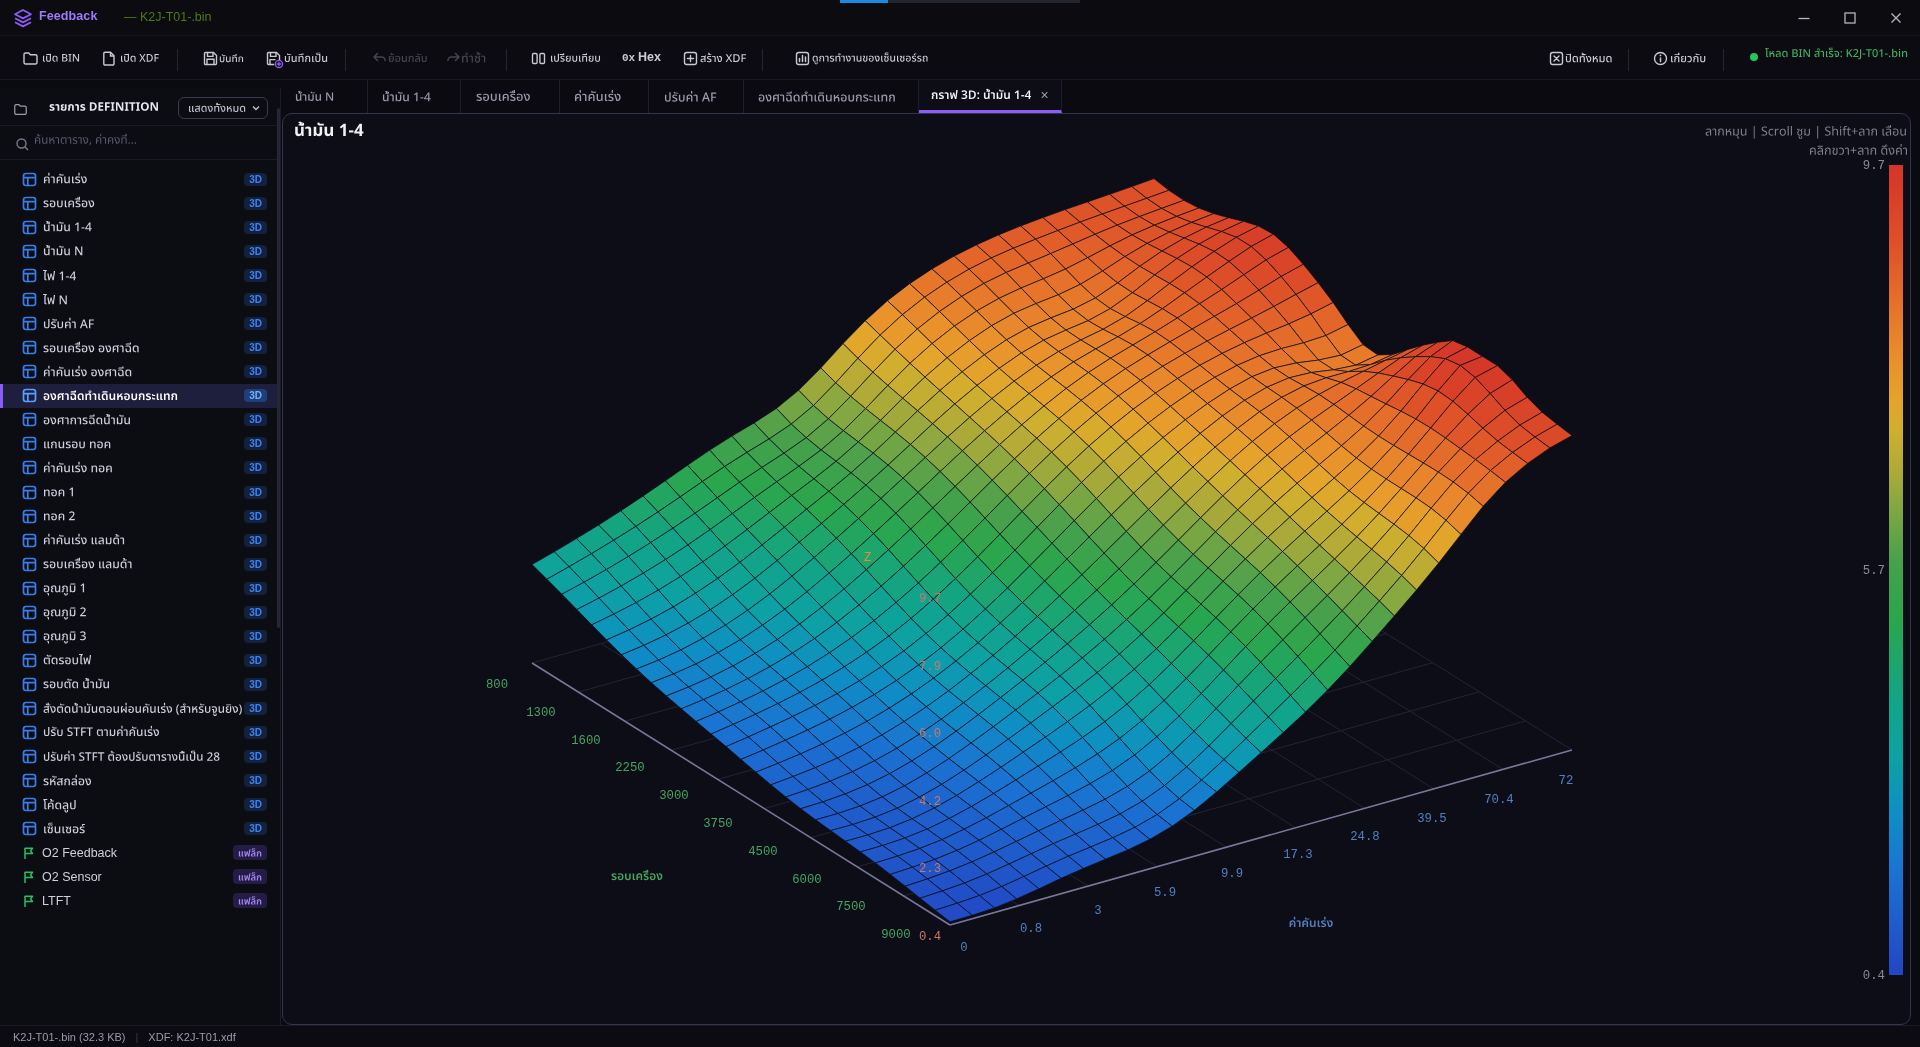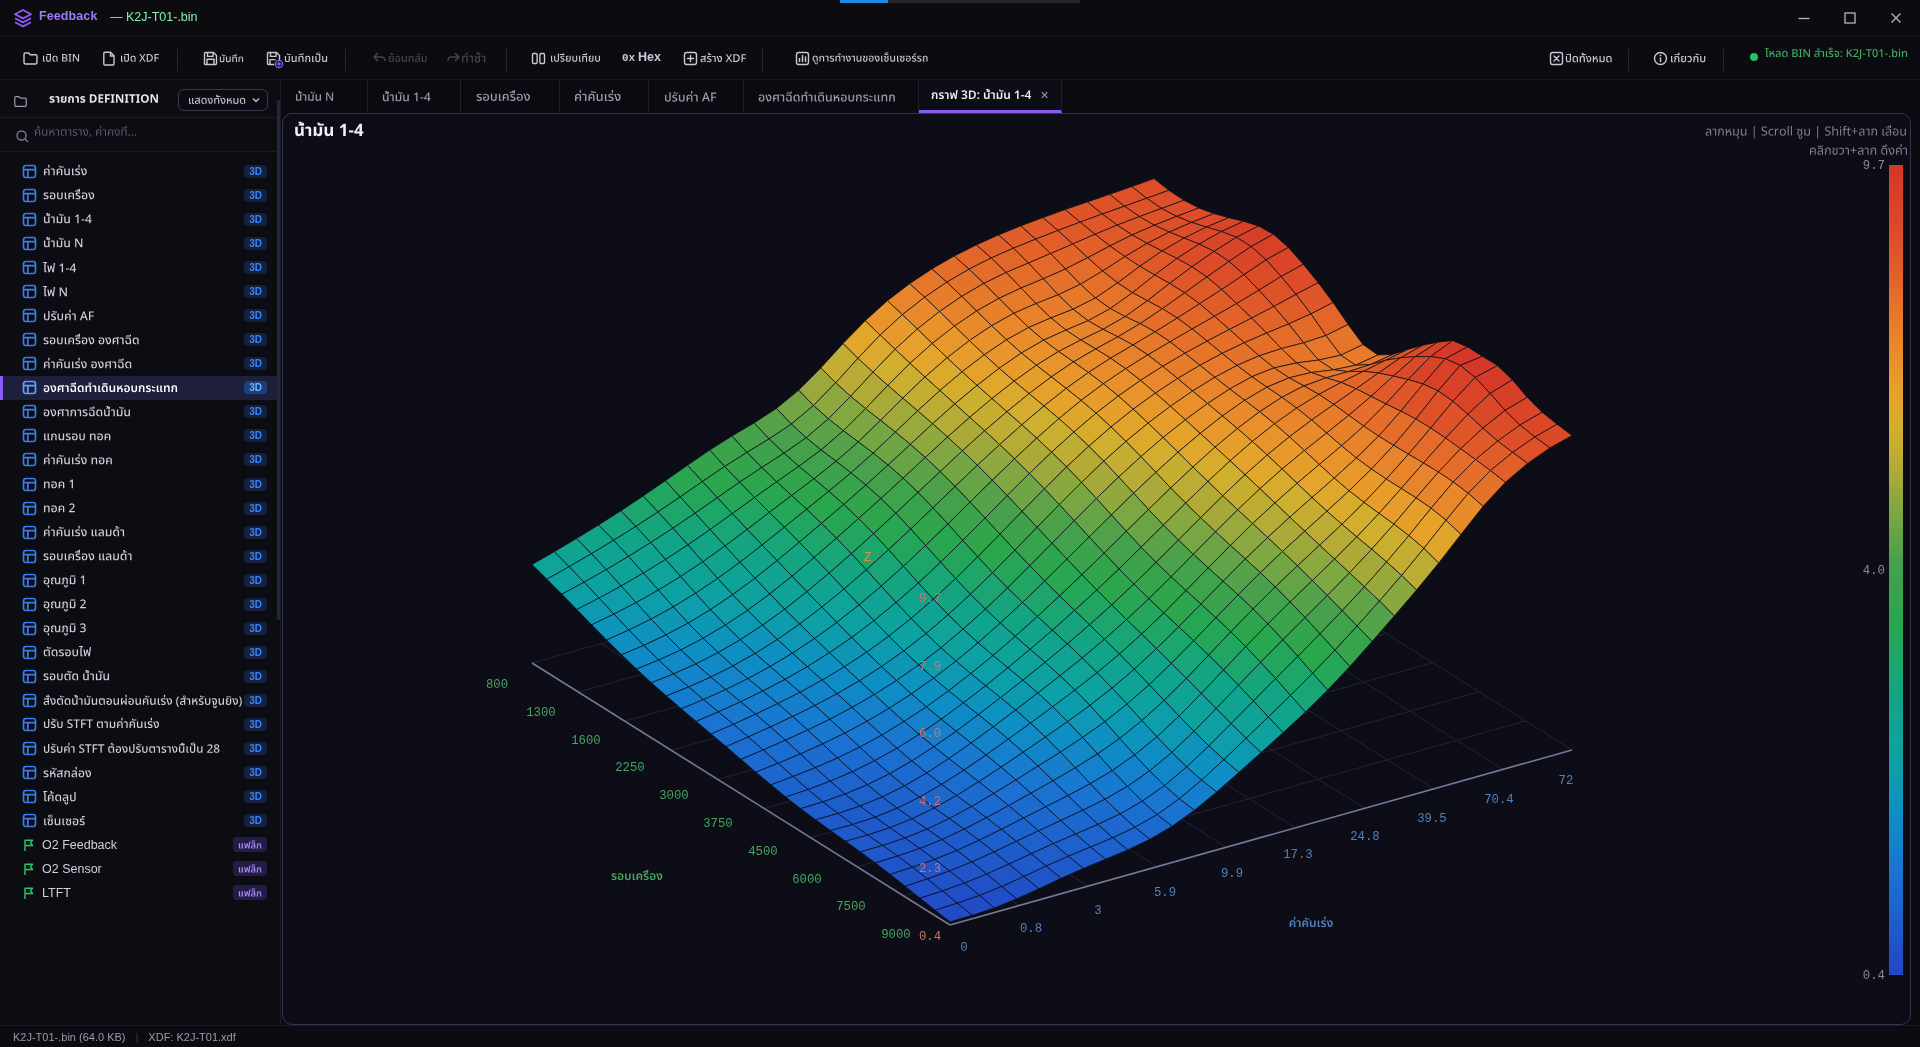--- a/index.html
+++ b/index.html
@@ -3,21 +3,21 @@
 * { margin:0; padding:0; box-sizing:border-box; }
 html,body { width:1920px; height:1047px; background:#0a0a10; overflow:hidden;
   font-family:"Liberation Sans",sans-serif; }
 svg { display:block }
 .abs { position:absolute }
 #titlebar { position:absolute; left:0; top:0; width:1920px; height:35px; background:#0b0b10; }
 #toolbar { position:absolute; left:0; top:35px; width:1920px; height:45px; background:#0b0b11;
   border-bottom:1px solid #191924; border-top:1px solid #15151f; }
 .hexic { color:#c8c8d2; font-family:"Liberation Mono",monospace; font-size:11px; font-weight:bold }
 .tsep { position:absolute; top:49px; width:1px; height:22px; background:#26262f; }
-#sidebar { position:absolute; left:0; top:80px; width:281px; height:945px; background:#0c0c13;
+#sidebar { position:absolute; left:0; top:88px; width:281px; height:945px; background:#0c0c13;
   border-right:1px solid #1d1d2a; }
 .srow { position:absolute; left:0; width:280px; height:24px; display:flex; align-items:center; padding-left:22px; }
 .tic { flex:0 0 auto }
 .slab { margin-left:6px; display:inline-flex; flex:1 1 auto; overflow:hidden }
 .lat { color:#d0d0dc; font-family:"Liberation Sans",sans-serif; font-size:12.5px }
 .sel { background:#1e1e3d; border-left:3px solid #8b5cf6; padding-left:19px; }
 .b3d { flex:0 0 auto; margin-right:13px; background:#13213d; color:#3b82f6; font-weight:bold;
   font-size:10px; padding:1px 5px; border-radius:4px; font-family:"Liberation Sans",sans-serif; }
 .b3d.s { background:#1d3f7a; color:#6db1ff; }
 .bflag { flex:0 0 auto; margin-right:13px; background:#251c45; padding:1.5px 5px; border-radius:4px; display:inline-flex; }
@@ -210,21 +210,21 @@
   <div class="abs" style="left:12px;top:7px">
       <svg width="22" height="22" viewBox="0 0 22 22">
         <g fill="none" stroke="#8b5cf6" stroke-width="1.8" stroke-linejoin="round">
           <path d="M11 3 L19 7.2 11 11.4 3 7.2 Z"></path>
           <path d="M3 11.2 L11 15.4 19 11.2"></path>
           <path d="M3 15.2 L11 19.4 19 15.2"></path>
         </g>
       </svg>
     </div>
   <div class="abs" style="left:39px;top:9px;color:#9d7bfa;font-weight:bold;font-size:12.5px;letter-spacing:0.1px">Feedback</div>
-  <div class="abs" style="left:110px;top:10px;color:#86efac;font-size:12.5px">— K2J-T01-.bin</div>
+  <div class="abs" style="left:124px;top:10px;color:#4d7c0f;font-size:12.5px">— K2J-T01-.bin</div>
   <div class="abs" style="left:840px;top:0;width:240px;height:3px;background:#23262c"></div>
   <div class="abs" style="left:840px;top:0;width:48px;height:3px;background:#1e88e5"></div>
   <div class="wbtn" style="left:1781px">
       <svg width="14" height="14" viewBox="0 0 14 14">
         <path d="M1.5 7.5 h11" stroke="#b6b6c2" stroke-width="1.3"></path>
       </svg>
     </div>
   <div class="wbtn" style="left:1827px">
       <svg width="14" height="14" viewBox="0 0 14 14">
         <rect x="2" y="2" width="10" height="10" fill="none" stroke="#b6b6c2" stroke-width="1.3"></rect>
@@ -2427,18 +2427,18 @@
       <use href="#g61" x="169.2"></use>
       <use href="#g5f" x="232.6"></use>
       <use href="#g65" x="265.0"></use>
       <use href="#ga3" x="315.7"></use>
       <use href="#g57" x="315.7"></use>
     </g>
     <text x="864" y="561" class="tk" fill="#e58a3a">Z</text>
   </svg>
 <div id="colorbar"></div>
 <div class="cbl" style="top:159px">9.7</div>
-<div class="cbl" style="top:564px">4.0</div>
+<div class="cbl" style="top:564px">5.7</div>
 <div class="cbl" style="top:969px">0.4</div>
 <div id="statusbar">
-  <span style="margin-left:13px">K2J-T01-.bin (64.0 KB)</span>
+  <span style="margin-left:13px">K2J-T01-.bin (32.3 KB)</span>
   <span style="margin:0 10px;color:#3a3a4a">|</span>
   <span>XDF: K2J-T01.xdf</span>
 </div>
 </body></html>

